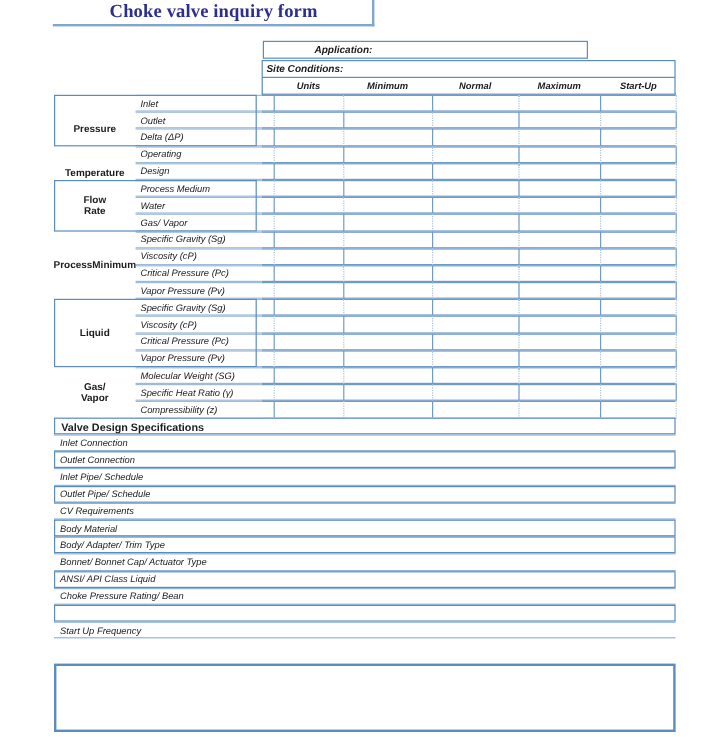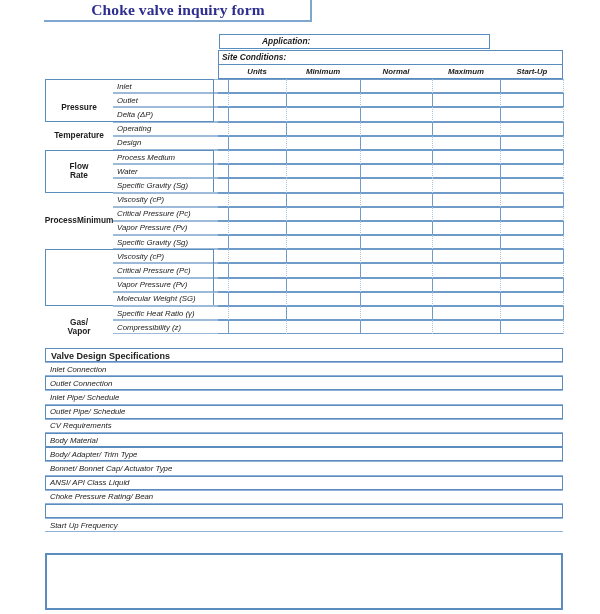--- a/index.html
+++ b/index.html
@@ -237,21 +237,21 @@
       <div class="vline-dot" style="left: 518px;"></div>
       <div class="vcell" style="left: 173px; width: 10px;"></div>
       <div class="vcell" style="left: 183px; width: 58px;"></div>
       <div class="vcell" style="left: 241px; width: 74px;"></div>
       <div class="vcell" style="left: 315px; width: 72px;"></div>
       <div class="vcell" style="left: 387px; width: 68px;"></div>
       <div class="vcell" style="left: 455px; width: 63px;"></div>
       <div class="param">Design</div>
       <div style="position: absolute; left: 68px; top: 0px; width: 105px; height: 14.2px; border-top: 1.2px solid rgb(157, 186, 217); border-bottom: 1.2px solid rgb(157, 186, 217); box-sizing: border-box;"></div>
     </div>
-    <div class="cat" style="position: absolute; top: 42.6px; height: 28.4px; display: flex; flex-direction: column; align-items: center; justify-content: center;">
+    <div class="cat" style="position: absolute; top: 42.6px; height: 28.4px; display: flex; flex-direction: column; align-items: center; justify-content: flex-end;">
       <div>Temperature</div>
     </div>
     <div class="srow">
       <div class="frame-solid" style="left: 173px; width: 345px;"></div>
       <div class="vline-dot" style="left: 183px;"></div>
       <div class="vline-solid" style="left: 241px;"></div>
       <div class="vline-dot" style="left: 315px;"></div>
       <div class="vline-solid" style="left: 387px;"></div>
       <div class="vline-dot" style="left: 455px;"></div>
       <div class="vline-solid" style="left: 518px;"></div>
@@ -272,20 +272,37 @@
       <div class="vline-dot" style="left: 387px;"></div>
       <div class="vline-solid" style="left: 455px;"></div>
       <div class="vline-dot" style="left: 518px;"></div>
       <div class="vcell" style="left: 173px; width: 10px;"></div>
       <div class="vcell" style="left: 183px; width: 58px;"></div>
       <div class="vcell" style="left: 241px; width: 74px;"></div>
       <div class="vcell" style="left: 315px; width: 72px;"></div>
       <div class="vcell" style="left: 387px; width: 68px;"></div>
       <div class="vcell" style="left: 455px; width: 63px;"></div>
       <div class="param">Water</div>
+      <div style="position: absolute; left: 68px; top: 0px; width: 105px; height: 14.2px; border-top: 1.2px solid rgb(157, 186, 217); border-bottom: 1.2px solid rgb(157, 186, 217); box-sizing: border-box;"></div>
+    </div>
+    <div class="srow">
+      <div class="frame-solid" style="left: 173px; width: 345px;"></div>
+      <div class="vline-dot" style="left: 183px;"></div>
+      <div class="vline-solid" style="left: 241px;"></div>
+      <div class="vline-dot" style="left: 315px;"></div>
+      <div class="vline-solid" style="left: 387px;"></div>
+      <div class="vline-dot" style="left: 455px;"></div>
+      <div class="vline-solid" style="left: 518px;"></div>
+      <div class="vcell" style="left: 173px; width: 10px;"></div>
+      <div class="vcell" style="left: 183px; width: 58px;"></div>
+      <div class="vcell" style="left: 241px; width: 74px;"></div>
+      <div class="vcell" style="left: 315px; width: 72px;"></div>
+      <div class="vcell" style="left: 387px; width: 68px;"></div>
+      <div class="vcell" style="left: 455px; width: 63px;"></div>
+      <div class="param">Gas/ Vapor</div>
       <div style="position: absolute; left: 68px; top: 0px; width: 105px; height: 14.2px; border-top: 1.2px solid rgb(157, 186, 217); border-bottom: 1.2px solid rgb(157, 186, 217); box-sizing: border-box;"></div>
     </div>
     <div class="cat" style="position: absolute; top: 71px; height: 42.6px; display: flex; flex-direction: column; align-items: center; justify-content: center;">
       <div>Flow</div>
       <div>Rate</div>
     </div>
     <div class="catbox" style="top: 71px; height: 42.6px;"></div>
     <div class="srow">
       <div class="frame-solid" style="left: 173px; width: 345px;"></div>
       <div class="vline-solid" style="left: 183px;"></div>
@@ -418,20 +435,23 @@
       <div class="vline-dot" style="left: 455px;"></div>
       <div class="vline-solid" style="left: 518px;"></div>
       <div class="vcell" style="left: 173px; width: 10px;"></div>
       <div class="vcell" style="left: 183px; width: 58px;"></div>
       <div class="vcell" style="left: 241px; width: 74px;"></div>
       <div class="vcell" style="left: 315px; width: 72px;"></div>
       <div class="vcell" style="left: 387px; width: 68px;"></div>
       <div class="vcell" style="left: 455px; width: 63px;"></div>
       <div class="param">Vapor Pressure (Pv)</div>
       <div style="position: absolute; left: 68px; top: 0px; width: 105px; height: 14.2px; border-top: 1.2px solid rgb(157, 186, 217); border-bottom: 1.2px solid rgb(157, 186, 217); box-sizing: border-box;"></div>
+    </div>
+    <div class="cat" style="position: absolute; top: 170.4px; height: 56.8px; display: flex; flex-direction: column; align-items: center; justify-content: center;">
+      <div>Liquid</div>
     </div>
     <div class="catbox" style="top: 170.4px; height: 56.8px;"></div>
     <div class="srow">
       <div class="frame-solid" style="left: 173px; width: 345px;"></div>
       <div class="vline-solid" style="left: 183px;"></div>
       <div class="vline-dot" style="left: 241px;"></div>
       <div class="vline-solid" style="left: 315px;"></div>
       <div class="vline-dot" style="left: 387px;"></div>
       <div class="vline-solid" style="left: 455px;"></div>
       <div class="vline-dot" style="left: 518px;"></div>

